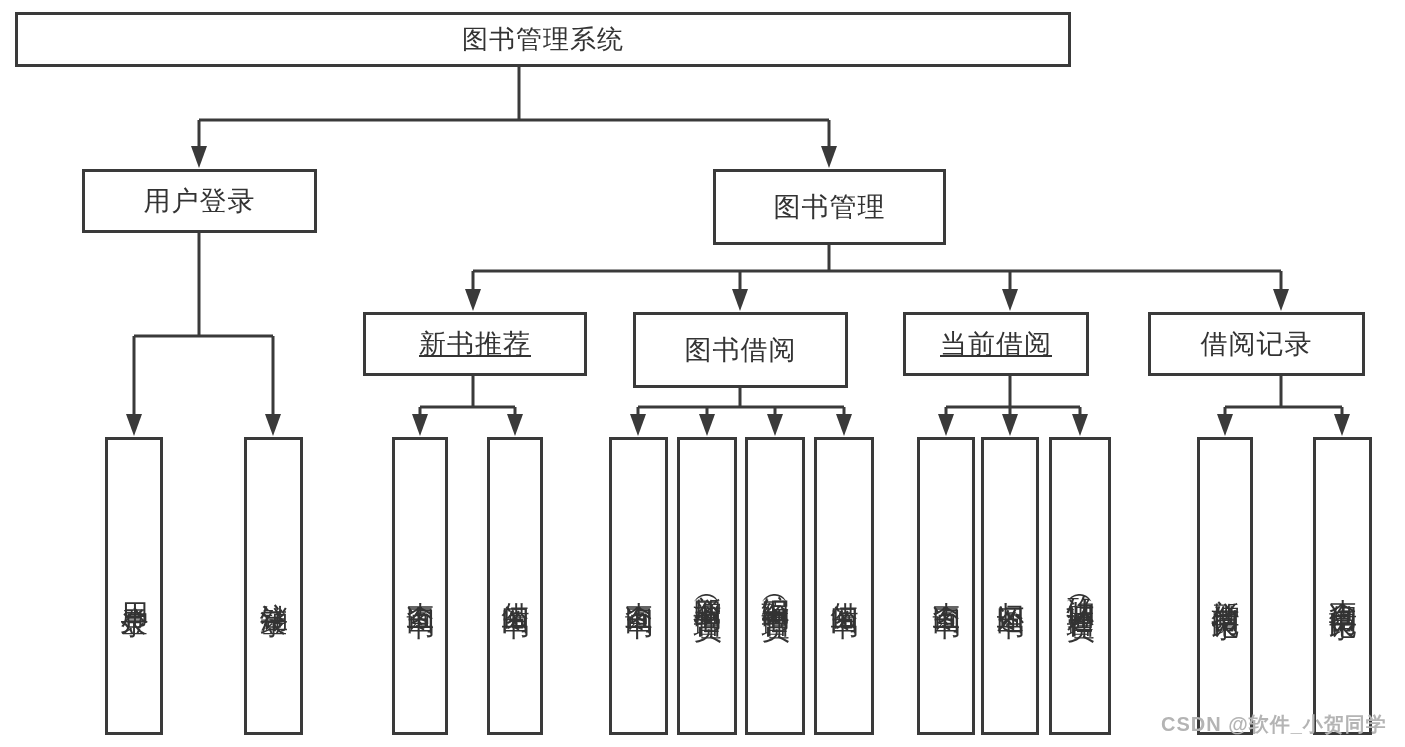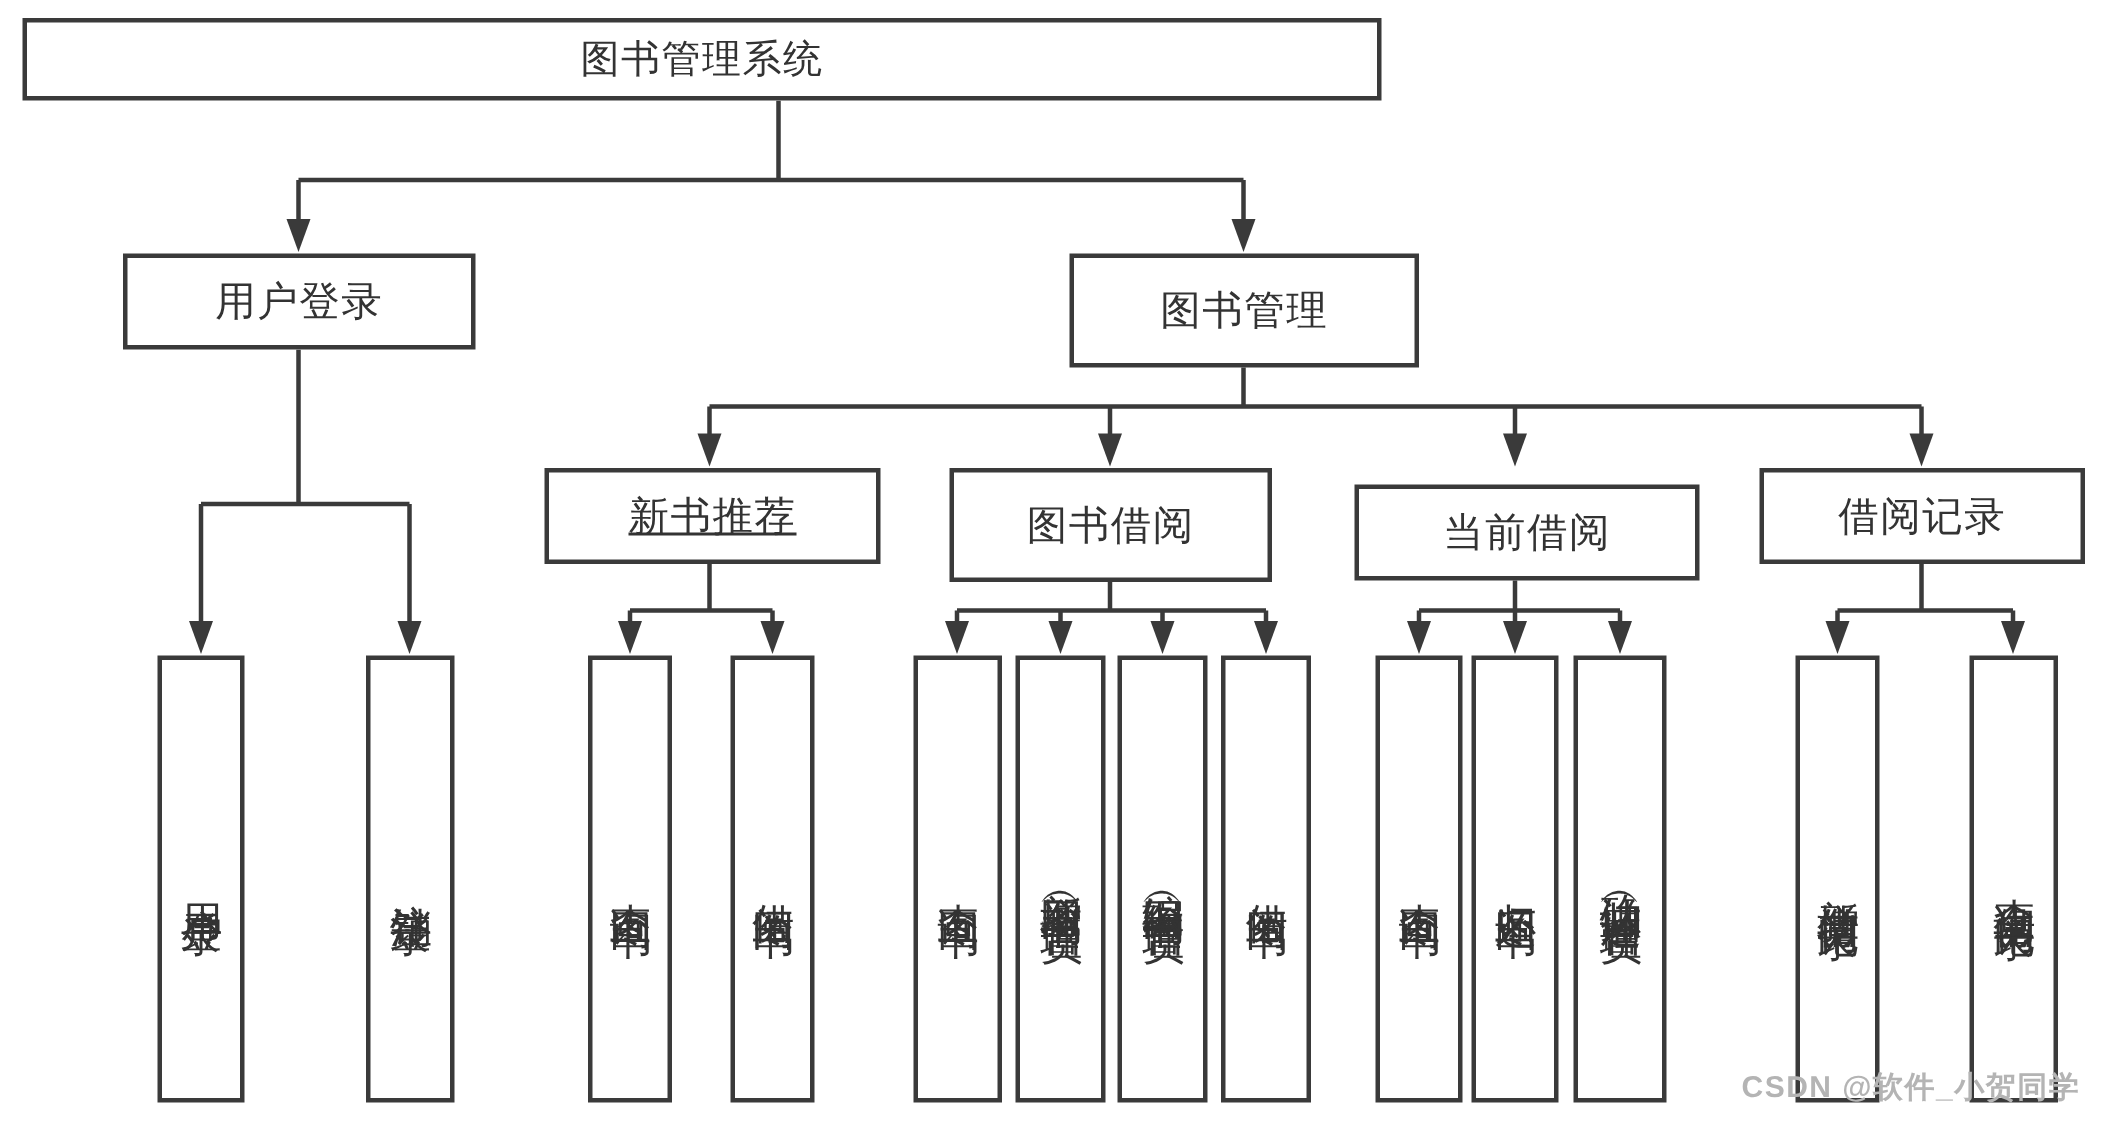--- a/index.html
+++ b/index.html
@@ -103,41 +103,41 @@
       <polygon points="1002,414 1018,414 1010,436"></polygon>
       <polygon points="1072,414 1088,414 1080,436"></polygon>
     </g>
     <g>
       <path d="M1281 376 V407 M1225 407 H1342 M1225 407 V418 M1342 407 V418"></path>
       <polygon points="1217,414 1233,414 1225,436"></polygon>
       <polygon points="1334,414 1350,414 1342,436"></polygon>
     </g>
   </svg>
 
-  <div class="hbox root" style="left:15px; top:12px; width:906px; height:55px;">
+  <div class="hbox root" style="left:15px; top:12px; width:1056px; height:55px;">
     <span>图书管理系统</span>
   </div>
 
   <div class="hbox" style="left:82px; top:169px; width:235px; height:64px;">
     <span>用户登录</span>
   </div>
   <div class="hbox" style="left:713px; top:169px; width:233px; height:76px;">
     <span>图书管理</span>
   </div>
 
   <div class="hbox" style="left:363px; top:312px; width:224px; height:64px;text-decoration:underline;">
     <span>新书推荐</span>
   </div>
   <div class="hbox" style="left:633px; top:312px; width:215px; height:76px;">
     <span>图书借阅</span>
   </div>
-  <div class="hbox" style="left:903px; top:323px; width:230px; height:64px;">
+  <div class="hbox" style="left:903px; top:312px; width:186px; height:64px;text-decoration:underline;">
     <span>当前借阅</span>
   </div>
-  <div class="hbox" style="left:1173px; top:312px; width:217px; height:64px;">
+  <div class="hbox" style="left:1148px; top:312px; width:217px; height:64px;">
     <span>借阅记录</span>
   </div>
 
   <div class="vbox" style="left:105px; width:58px;">
     <span class="vlabel">用户登录</span>
   </div>
   <div class="vbox" style="left:244px; width:59px;">
     <span class="vlabel">注销登录</span>
   </div>
 

